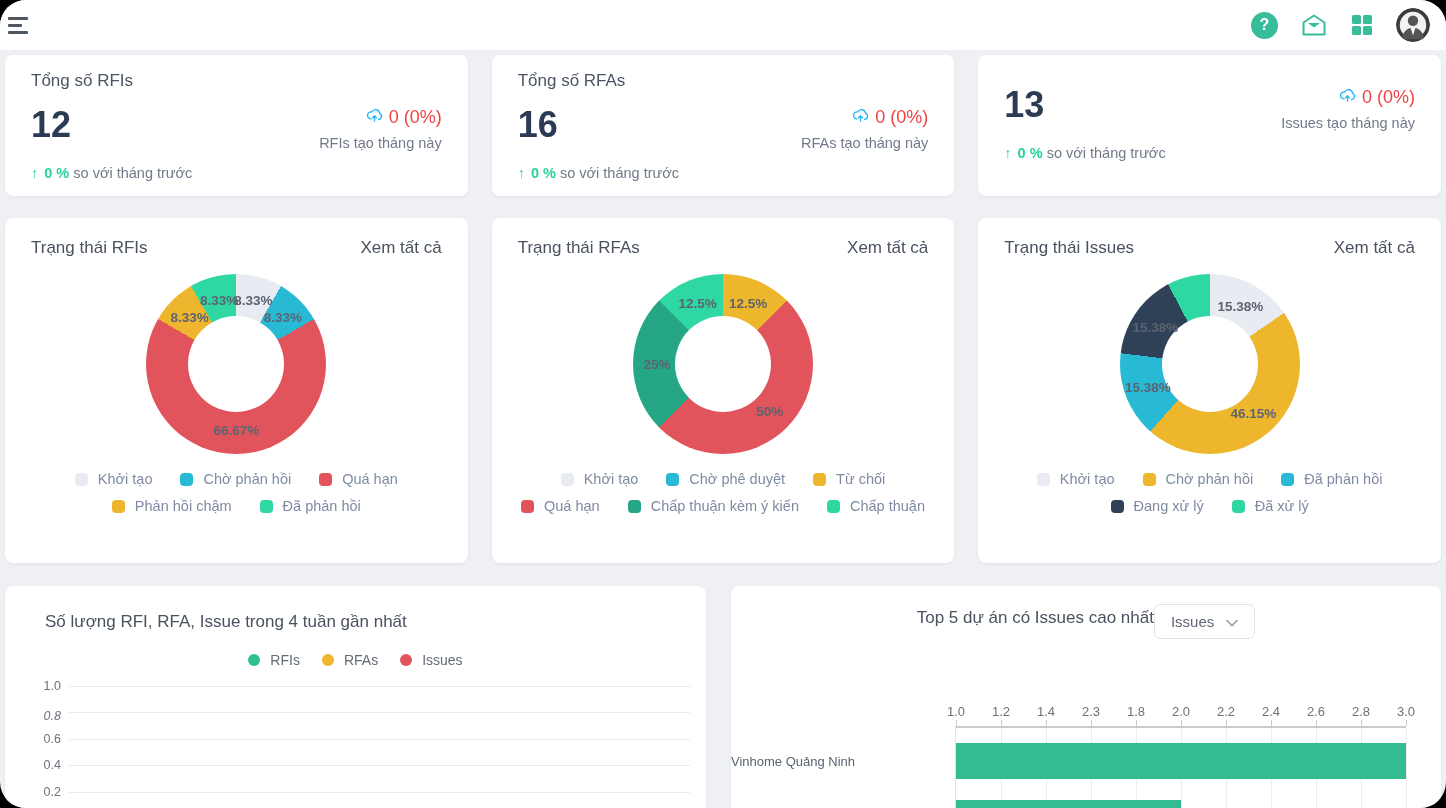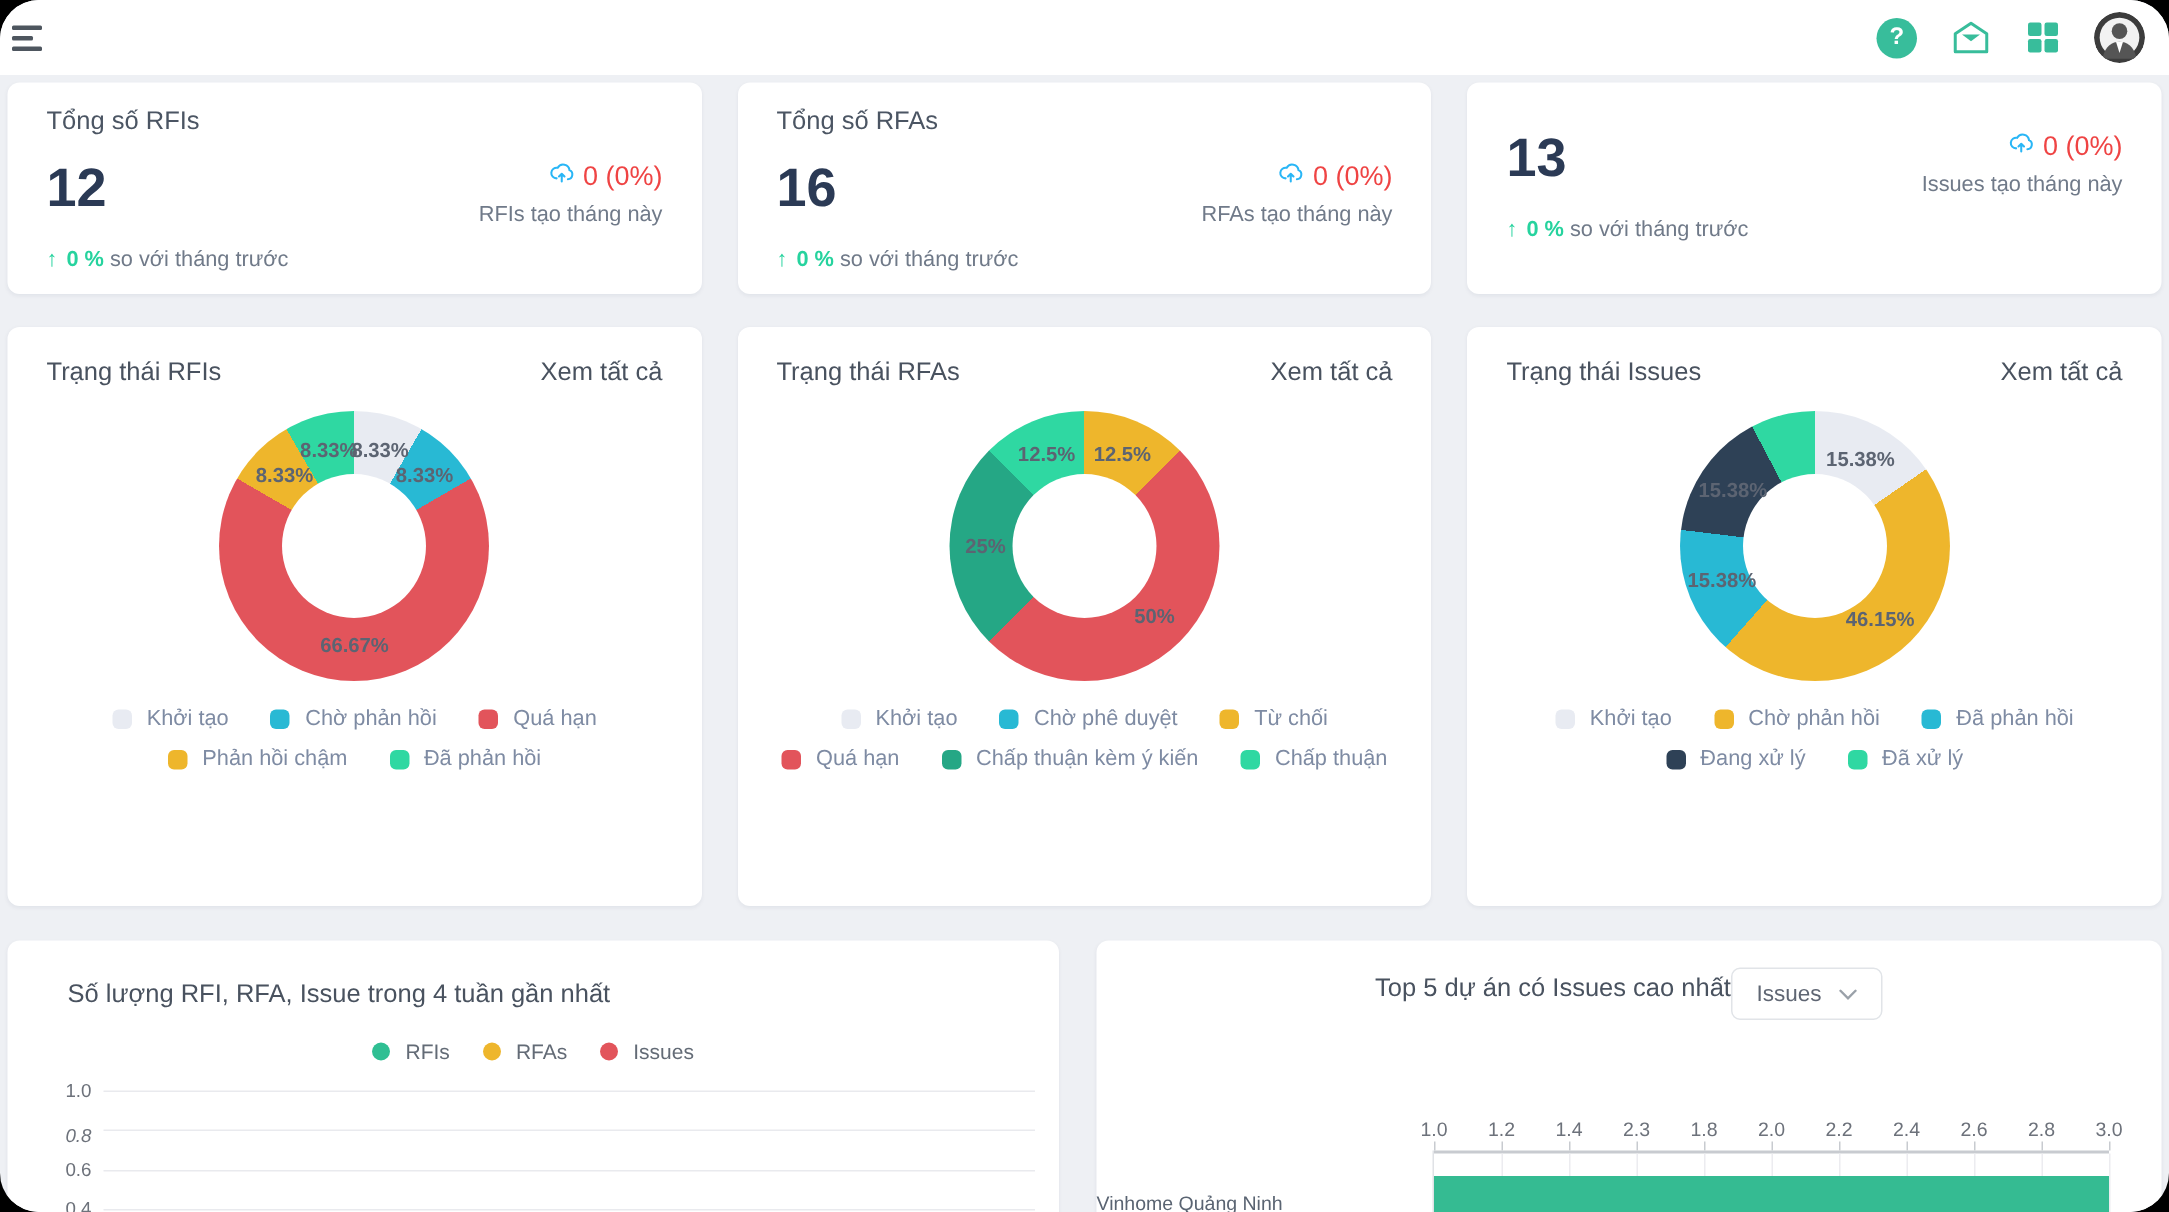--- a/index.html
+++ b/index.html
@@ -30,21 +30,21 @@
   .stat-mid{display:flex;justify-content:space-between;align-items:flex-start;margin-top:16px;}
   .stat-value{font-size:36px;font-weight:700;color:#2b3a55;line-height:1;}
   .stat-right{text-align:right;}
   .stat-cloud{color:#ef4444;font-size:18px;display:flex;align-items:center;gap:6px;justify-content:flex-end;}
   .stat-cloud-label{color:#707a89;font-size:14.5px;margin-top:7px;}
   .stat-trend{margin-top:14px;font-size:14.5px;color:#707a89;}
   .trend-up{color:#26d39e;font-weight:700;}
   .trend-arrow{color:#26d39e;font-weight:400;margin-right:2px;}
   
   .status-row{margin-top:22px;}
-  .status-card{height:386px;}
+  .status-card{height:345px;}
   .status-head{display:flex;justify-content:space-between;padding:20px 26px 0;}
   .status-title{font-size:17px;color:#49525f;font-weight:500;}
   .view-all{font-size:17px;color:#49525f;font-weight:500;cursor:pointer;}
   .donut{width:180px;height:180px;border-radius:50%;margin:16px auto 0;position:relative;}
   .donut .hole{position:absolute;left:50%;top:50%;width:96px;height:96px;margin:-48px 0 0 -48px;
                background:#fff;border-radius:50%;}
   .slice-label{position:absolute;transform:translate(-50%,-50%);font-size:13.5px;font-weight:700;color:#5c6472;}
   .pie-legend{display:flex;flex-wrap:wrap;justify-content:center;column-gap:28px;row-gap:11px;padding:17px 24px 0;}
   .legend-item{display:flex;align-items:center;gap:10px;font-size:14.5px;color:#7e8ba3;cursor:pointer;}
   .legend-swatch{width:13px;height:13px;border-radius:4px;flex:0 0 auto;}

